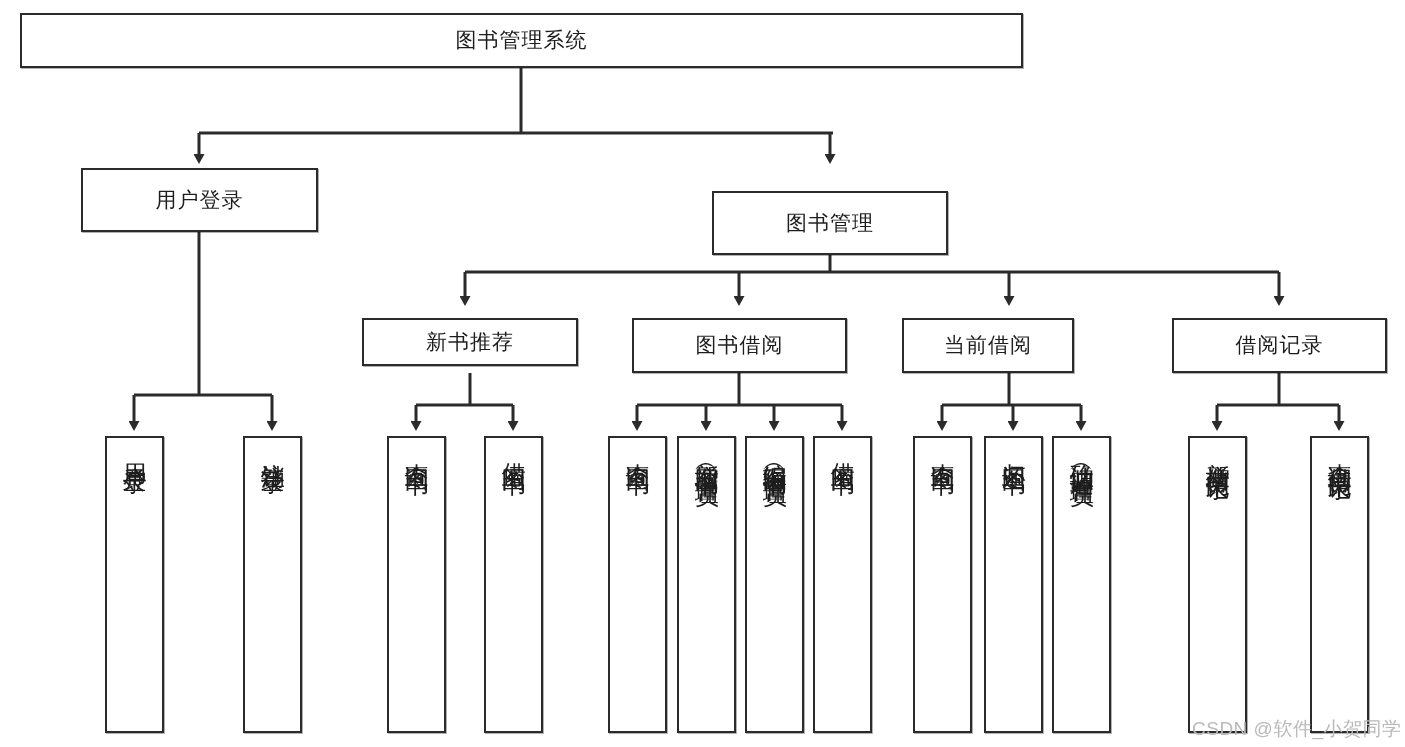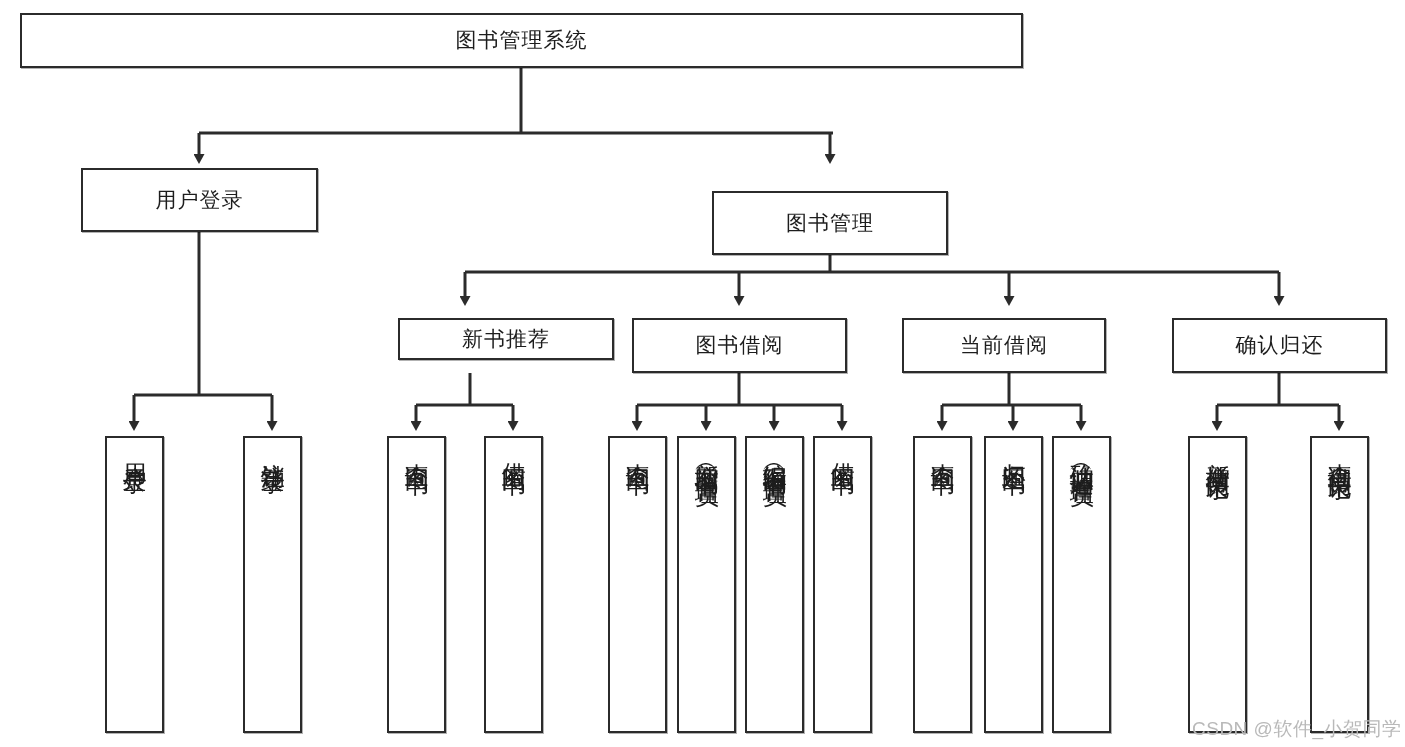--- a/index.html
+++ b/index.html
@@ -122,31 +122,31 @@
     <span class="label">图书管理系统</span>
   </div>
 
   <div class="node" style="left: 81px; top: 168px; width: 237px; height: 64px;">
     <span class="label">用户登录</span>
   </div>
   <div class="node" style="left: 712px; top: 168px; width: 236px; height: 64px; margin-top: 23px;">
     <span class="label">图书管理</span>
   </div>
 
-  <div class="node" style="left: 362px; top: 318px; width: 216px; height: 42px; margin-left: 36px;">
+  <div class="node" style="left: 362px; top: 318px; width: 216px; height: 48px;">
     <span class="label">新书推荐</span>
   </div>
   <div class="node" style="left: 632px; top: 318px; width: 215px; height: 55px;">
     <span class="label">图书借阅</span>
   </div>
-  <div class="node" style="left: 902px; top: 318px; width: 204px; height: 55px;">
+  <div class="node" style="left: 902px; top: 318px; width: 172px; height: 55px;">
     <span class="label">当前借阅</span>
   </div>
   <div class="node" style="left: 1172px; top: 318px; width: 215px; height: 55px;">
-    <span class="label">确认归还</span>
+    <span class="label">借阅记录</span>
   </div>
 
   <div class="node vert" style="left: 105px; top: 436px; width: 59px; height: 297px;">
     <span class="label">用户登录</span>
   </div>
   <div class="node vert" style="left: 243px; top: 436px; width: 59px; height: 297px;">
     <span class="label">注销登录</span>
   </div>
   <div class="node vert" style="left: 387px; top: 436px; width: 59px; height: 297px;">
     <span class="label">查询图书</span>

